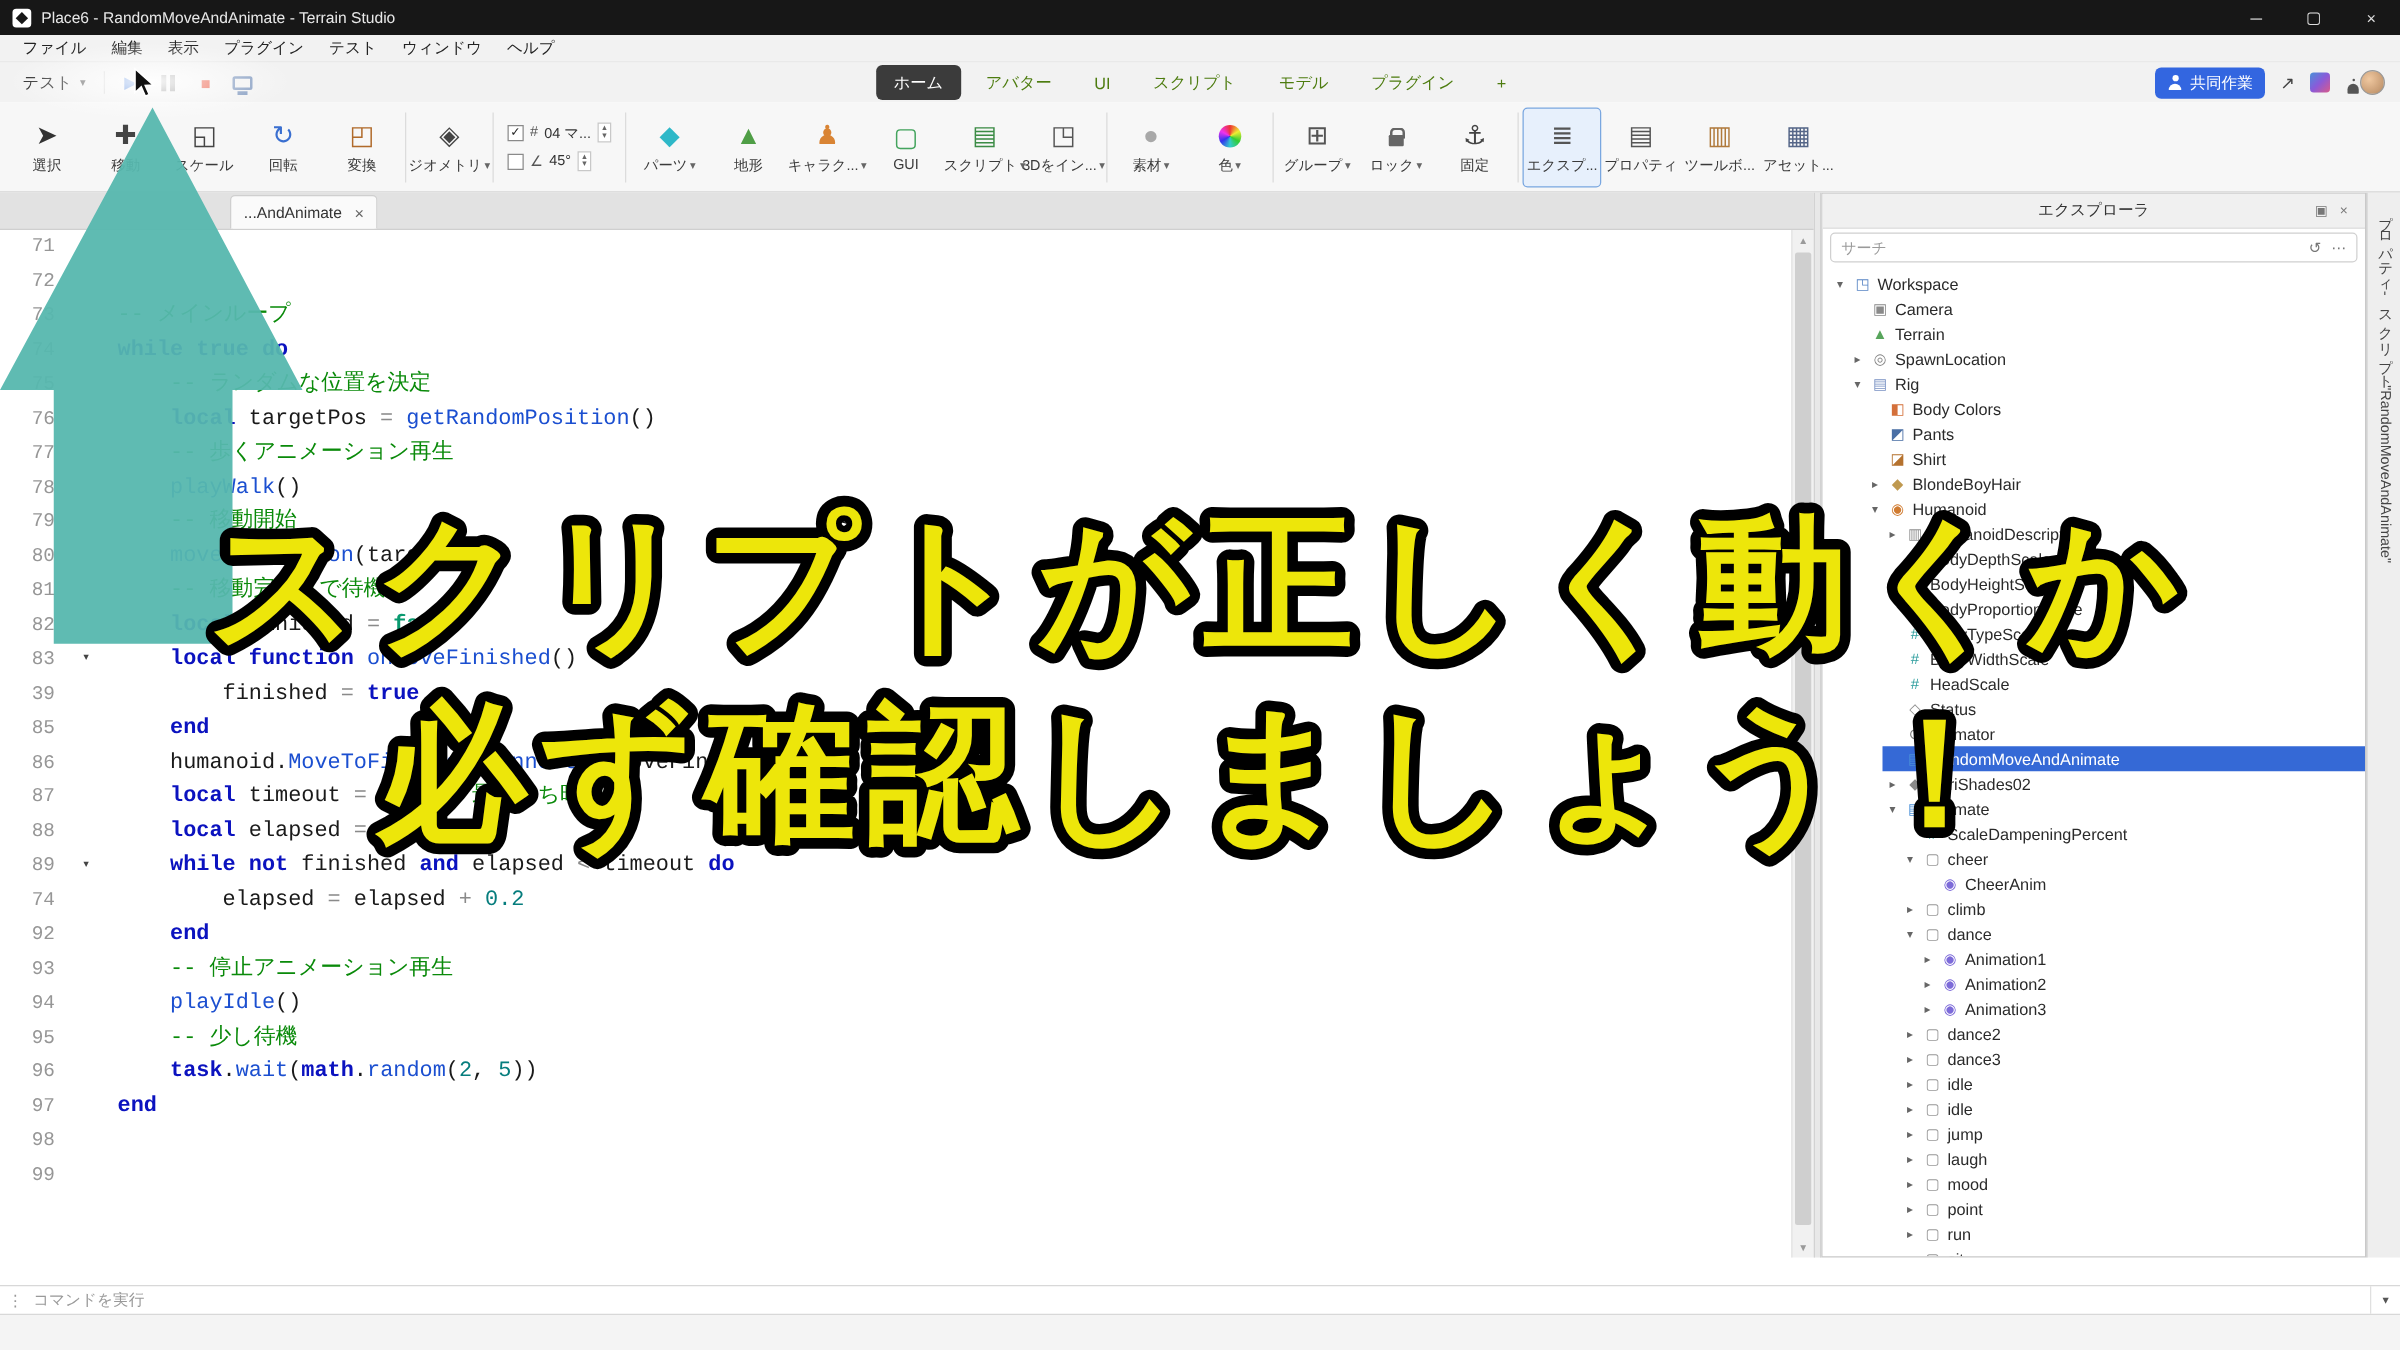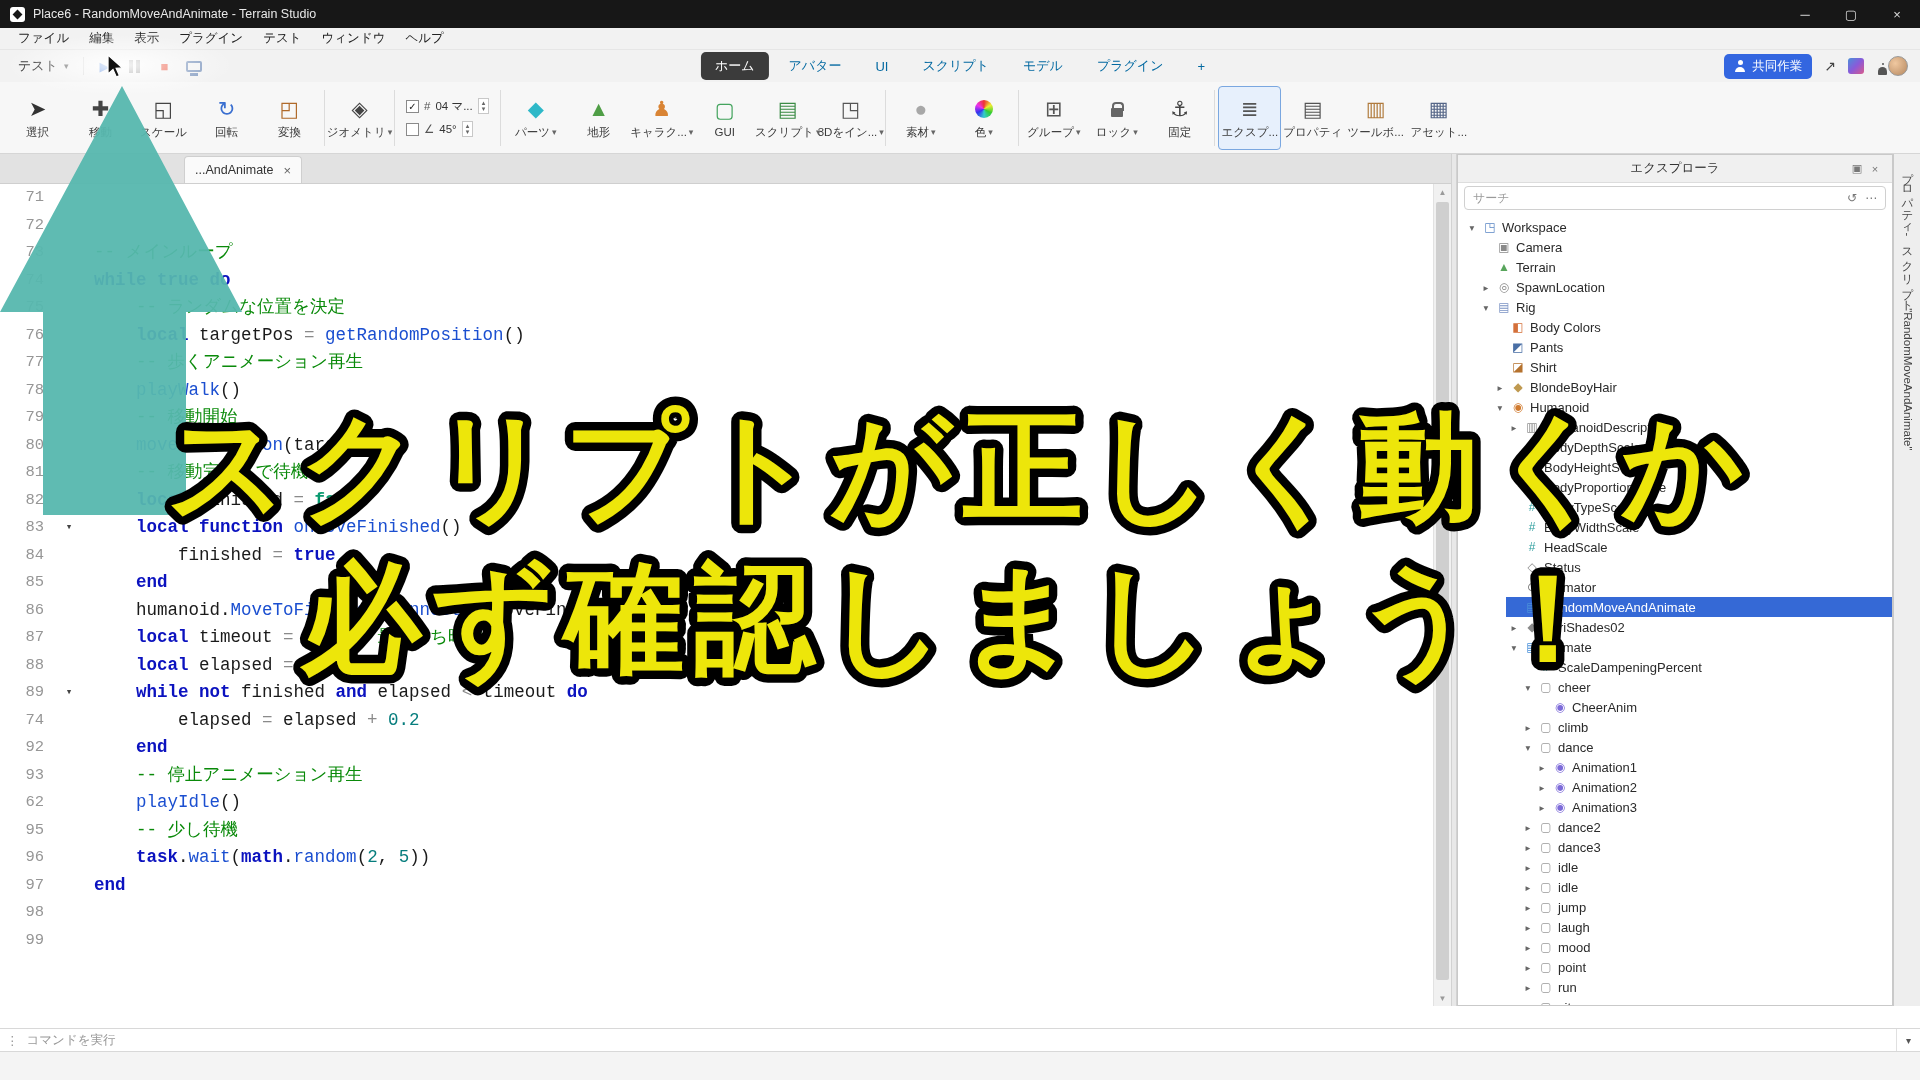--- a/index.html
+++ b/index.html
@@ -19,21 +19,21 @@
 
   
   .toolbar{position:absolute;top:50px;height:32px;left:0;right:0;background:#f2f2f2;display:flex;align-items:center;z-index:5}
   .test-btn{display:flex;align-items:center;gap:6px;font-size:13px;color:#222;padding:0 10px;margin-left:8px}
   .tsep{width:1px;height:18px;background:#d5d5d5;margin:0 5px}
   .tb-icon-btn{width:30px;height:26px;display:flex;align-items:center;justify-content:center;font-size:13px;border-radius:4px}
   .icon-pause{width:11px;height:13px;border-left:4px solid #8a8a8a;border-right:4px solid #8a8a8a}
   .icon-device{width:16px;height:11px;border:2px solid #7d96bd;border-radius:2px;position:relative}
   .icon-device::after{content:"";position:absolute;left:2px;right:2px;bottom:-6px;height:3px;background:#7d96bd}
   .ribbon-tabs{position:absolute;left:50%;transform:translateX(-50%);top:0;height:32px;display:flex;align-items:center;gap:6px}
-  .rtab{padding:5px 14px;font-size:13px;color:#0369a1;border-radius:5px;white-space:nowrap}
+  .rtab{padding:5px 14px;font-size:13px;color:#4d7c0f;border-radius:5px;white-space:nowrap}
   .rtab.active{background:#3b3b3b;color:#fff}
   .toolbar-right{margin-left:auto;display:flex;align-items:center;gap:12px;padding-right:12px}
   .collab-btn{background:#3366e0;color:#fff;border-radius:5px;padding:4px 10px;font-size:12.5px;display:flex;gap:6px;align-items:center}
   .icon-person{width:12px;height:12px;position:relative}
   .icon-person::before{content:"";position:absolute;top:0;left:3.5px;width:5px;height:5px;border-radius:50%;background:#fff}
   .icon-person::after{content:"";position:absolute;bottom:0;left:1px;width:10px;height:5px;border-radius:5px 5px 0 0;background:#fff}
   .icon-colorsq{width:16px;height:16px;border-radius:3px;background:linear-gradient(135deg,#4a90d9 0%,#8a5ad9 50%,#d95a8a 100%)}
   .icon-bell{width:13px;height:13px;position:relative}
   .icon-bell::before{content:"";position:absolute;left:2px;top:1px;width:9px;height:8px;background:#555;border-radius:5px 5px 1px 1px}
   .icon-bell::after{content:"";position:absolute;left:5.5px;bottom:1px;width:2px;height:2px;background:#555;border-radius:50%}
@@ -318,30 +318,30 @@
           <div class="cl"><span class="ln">74</span><span class="fold"></span><span class="ct"><span class="tk-k">while</span><span class="tk-p"> </span><span class="tk-k">true</span><span class="tk-p"> </span><span class="tk-k">do</span></span></div>
           <div class="cl"><span class="ln">75</span><span class="fold"></span><span class="ct"><span class="tk-p">    </span><span class="tk-c">-- ランダムな位置を決定</span></span></div>
           <div class="cl"><span class="ln">76</span><span class="fold"></span><span class="ct"><span class="tk-p">    </span><span class="tk-k">local</span><span class="tk-p"> targetPos </span><span class="tk-o">=</span><span class="tk-p"> </span><span class="tk-f">getRandomPosition</span><span class="tk-p">()</span></span></div>
           <div class="cl"><span class="ln">77</span><span class="fold"></span><span class="ct"><span class="tk-p">    </span><span class="tk-c">-- 歩くアニメーション再生</span></span></div>
           <div class="cl"><span class="ln">78</span><span class="fold"></span><span class="ct"><span class="tk-p">    </span><span class="tk-f">playWalk</span><span class="tk-p">()</span></span></div>
           <div class="cl"><span class="ln">79</span><span class="fold"></span><span class="ct"><span class="tk-p">    </span><span class="tk-c">-- 移動開始</span></span></div>
           <div class="cl"><span class="ln">80</span><span class="fold"></span><span class="ct"><span class="tk-p">    </span><span class="tk-f">moveToPosition</span><span class="tk-p">(targetPos)</span></span></div>
           <div class="cl"><span class="ln">81</span><span class="fold"></span><span class="ct"><span class="tk-p">    </span><span class="tk-c">-- 移動完了まで待機</span></span></div>
           <div class="cl"><span class="ln">82</span><span class="fold"></span><span class="ct"><span class="tk-p">    </span><span class="tk-k">local</span><span class="tk-p"> finished </span><span class="tk-o">=</span><span class="tk-p"> </span><span class="tk-bo">false</span></span></div>
           <div class="cl"><span class="ln">83</span><span class="fold">▾</span><span class="ct"><span class="tk-p">    </span><span class="tk-k">local</span><span class="tk-p"> </span><span class="tk-k">function</span><span class="tk-p"> </span><span class="tk-f">onMoveFinished</span><span class="tk-p">()</span></span></div>
-          <div class="cl"><span class="ln">84</span><span class="fold"></span><span class="ct"><span class="tk-p">        finished </span><span class="tk-o">=</span><span class="tk-p"> </span><span class="tk-k">true</span></span></div>
+          <div class="cl"><span class="ln">39</span><span class="fold"></span><span class="ct"><span class="tk-p">        finished </span><span class="tk-o">=</span><span class="tk-p"> </span><span class="tk-k">true</span></span></div>
           <div class="cl"><span class="ln">85</span><span class="fold"></span><span class="ct"><span class="tk-p">    </span><span class="tk-k">end</span></span></div>
           <div class="cl"><span class="ln">86</span><span class="fold"></span><span class="ct"><span class="tk-p">    humanoid.</span><span class="tk-f">MoveToFinished</span><span class="tk-p">:</span><span class="tk-f">Connect</span><span class="tk-p">(onMoveFinished)</span></span></div>
           <div class="cl"><span class="ln">87</span><span class="fold"></span><span class="ct"><span class="tk-p">    </span><span class="tk-k">local</span><span class="tk-p"> timeout </span><span class="tk-o">=</span><span class="tk-p"> </span><span class="tk-n">10</span><span class="tk-p">  </span><span class="tk-c">-- 最大待ち時間</span></span></div>
           <div class="cl"><span class="ln">88</span><span class="fold"></span><span class="ct"><span class="tk-p">    </span><span class="tk-k">local</span><span class="tk-p"> elapsed </span><span class="tk-o">=</span><span class="tk-p"> </span><span class="tk-n">0</span></span></div>
           <div class="cl"><span class="ln">89</span><span class="fold">▾</span><span class="ct"><span class="tk-p">    </span><span class="tk-k">while</span><span class="tk-p"> </span><span class="tk-k">not</span><span class="tk-p"> finished </span><span class="tk-k">and</span><span class="tk-p"> elapsed </span><span class="tk-o">&lt;</span><span class="tk-p"> timeout </span><span class="tk-k">do</span></span></div>
           <div class="cl"><span class="ln">74</span><span class="fold"></span><span class="ct"><span class="tk-p">        elapsed </span><span class="tk-o">=</span><span class="tk-p"> elapsed </span><span class="tk-o">+</span><span class="tk-p"> </span><span class="tk-n">0.2</span></span></div>
           <div class="cl"><span class="ln">92</span><span class="fold"></span><span class="ct"><span class="tk-p">    </span><span class="tk-k">end</span></span></div>
           <div class="cl"><span class="ln">93</span><span class="fold"></span><span class="ct"><span class="tk-p">    </span><span class="tk-c">-- 停止アニメーション再生</span></span></div>
-          <div class="cl"><span class="ln">62</span><span class="fold"></span><span class="ct"><span class="tk-p">    </span><span class="tk-f">playIdle</span><span class="tk-p">()</span></span></div>
+          <div class="cl"><span class="ln">94</span><span class="fold"></span><span class="ct"><span class="tk-p">    </span><span class="tk-f">playIdle</span><span class="tk-p">()</span></span></div>
           <div class="cl"><span class="ln">95</span><span class="fold"></span><span class="ct"><span class="tk-p">    </span><span class="tk-c">-- 少し待機</span></span></div>
           <div class="cl"><span class="ln">96</span><span class="fold"></span><span class="ct"><span class="tk-p">    </span><span class="tk-b">task</span><span class="tk-p">.</span><span class="tk-f">wait</span><span class="tk-p">(</span><span class="tk-b">math</span><span class="tk-p">.</span><span class="tk-f">random</span><span class="tk-p">(</span><span class="tk-n">2</span><span class="tk-p">, </span><span class="tk-n">5</span><span class="tk-p">))</span></span></div>
           <div class="cl"><span class="ln">97</span><span class="fold"></span><span class="ct"><span class="tk-k">end</span></span></div>
           <div class="cl"><span class="ln">98</span><span class="fold"></span><span class="ct"></span></div>
           <div class="cl"><span class="ln">99</span><span class="fold"></span><span class="ct"></span></div>
         </div>
       <div class="vscroll">
         <span class="vs-arrow vs-up" data-icon="scrollup" style="color: rgb(154, 154, 154);">▲</span>
         <span class="vthumb"></span>
         <span class="vs-arrow vs-down" data-icon="scrolldown" style="color: rgb(154, 154, 154);">▼</span>

